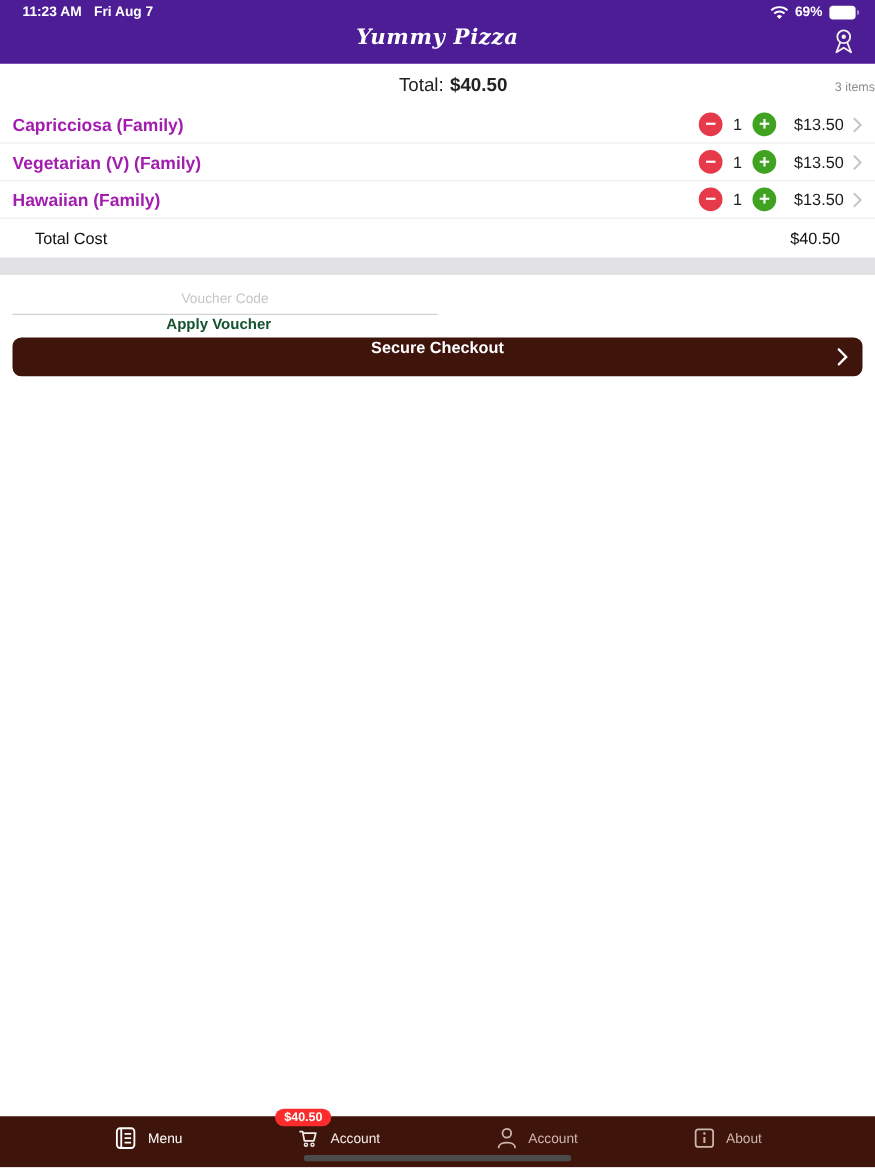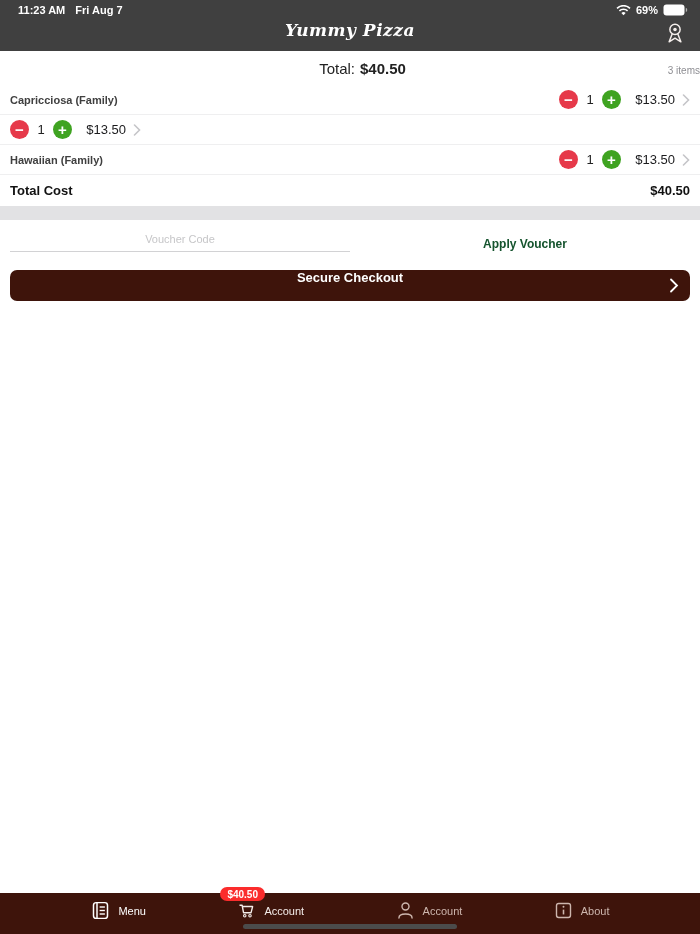--- a/index.html
+++ b/index.html
@@ -1,49 +1,49 @@
 <!DOCTYPE html>
 <html><head>
 <meta charset="utf-8">
 <style>
   * { margin:0; padding:0; box-sizing:border-box; }
   html,body { width:700px; height:934px; background:#fff; font-family:"Liberation Sans", sans-serif; }
   .app { width:700px; height:934px; display:flex; flex-direction:column; overflow:hidden; background:#fff; }
 
   
-  .chrome { background:#404040; color:#fff; }
+  .chrome { background:#4c1d95; color:#fff; }
   .status-bar { height:20px; display:flex; align-items:center; justify-content:space-between; padding:0 12px 0 18px; font-size:11px; font-weight:bold; }
   .status-left { display:flex; gap:10px; }
   .status-right { display:flex; align-items:center; gap:5px; }
   .nav-bar { height:31px; position:relative; display:flex; align-items:flex-start; justify-content:center; }
   .logo { font-family:"DejaVu Serif", serif; font-style:italic; font-weight:bold; font-size:17px; letter-spacing:0.5px; }
   .pin-btn { position:absolute; right:12px; top:1px; width:26px; height:26px; display:flex; align-items:center; justify-content:center; cursor:pointer; }
 
   
   .summary { height:34px; position:relative; display:flex; align-items:center; justify-content:center; font-size:15px; color:#222;margin-left:25px; }
   .summary b { margin-left:5px; font-weight:bold; }
   .items-count { position:absolute; right:0; top:14px; font-size:10px; color:#8e8e93; font-weight:normal; }
 
   
   .row { height:30px; display:flex; align-items:center; padding:0 10px; border-bottom:1px solid #efeff0; }
-  .row-name { font-size:11px; font-weight:bold; color:#404040; flex:1; }
+  .row-name { font-size:14px; font-weight:bold; color:#a21caf; flex:1; }
   .qty-controls { display:flex; align-items:center; gap:8px; }
   .circle-btn { width:19px; height:19px; border-radius:50%; color:#fff; display:flex; align-items:center; justify-content:center; font-size:15px; font-weight:bold; line-height:1; cursor:pointer; border:none; padding-bottom:1px; }
   .minus { background:#e6394a; }
   .plus { background:#3fa321; }
   .qty { font-size:13px; color:#222; min-width:8px; text-align:center; }
   .price { font-size:13px; color:#1b1b1d; margin-left:10px; min-width:44px; text-align:right; }
   .row-chevron { margin-left:7px; display:flex; align-items:center; cursor:pointer; }
 
-  .total-row { height:31px; display:flex; align-items:center; justify-content:space-between; padding:0 10px; font-size:13px; font-weight:bold; color:#111; }
+  .total-row { height:31px; display:flex; align-items:center; justify-content:space-between; padding:0 28px; font-size:13px; font-weight:normal; color:#111; }
 
   .gray-bar { height:14px; background:#e2e2e4; }
 
   
-  .voucher-section { display:flex; padding-top:6px; height:42px; }
+  .voucher-section { display:flex; padding-top:6px; height:42px;flex-direction:column; }
   .voucher-field-wrap { width:50%; padding:0 0 0 10px; }
   .voucher-input { width:100%; border:none; border-bottom:1px solid #d2d2d4; height:26px; text-align:center; font-size:11px; color:#333; outline:none; font-family:"Liberation Sans", sans-serif; }
   .voucher-input::placeholder { color:#c6c6c8; }
   .apply-wrap { width:50%; display:flex; align-items:center; justify-content:center; }
   .apply-btn { font-size:12px; font-weight:bold; color:#14532d; background:none; border:none; cursor:pointer; font-family:"Liberation Sans", sans-serif; }
 
   
   .checkout-btn { margin:8px 10px 0 10px; height:31px; background:#3e140b; border:none; border-radius:7px; color:#fff; font-size:13px; font-weight:bold; position:relative; display:flex; justify-content:center; cursor:pointer; font-family:"Liberation Sans", sans-serif; }
   .checkout-btn .btn-chevron { position:absolute; right:11px; top:8px; }
 
@@ -116,20 +116,21 @@
     </span>
     <span class="price">$13.50</span>
     <span class="row-chevron">
       <svg width="8" height="12" viewBox="0 0 8 12">
           <path d="M1.5 1 L6.5 6 L1.5 11" stroke="#c5c5c8" stroke-width="1.6" fill="none" stroke-linecap="round"></path>
         </svg>
     </span>
   </div>
 
   <div class="row">
+    <span class="row-name">Vegetarian (V) (Family)</span>
     <span class="qty-controls">
       <button class="circle-btn minus">−</button>
       <span class="qty">1</span>
       <button class="circle-btn plus">+</button>
     </span>
     <span class="price">$13.50</span>
     <span class="row-chevron">
       <svg width="8" height="12" viewBox="0 0 8 12">
           <path d="M1.5 1 L6.5 6 L1.5 11" stroke="#c5c5c8" stroke-width="1.6" fill="none" stroke-linecap="round"></path>
         </svg>

